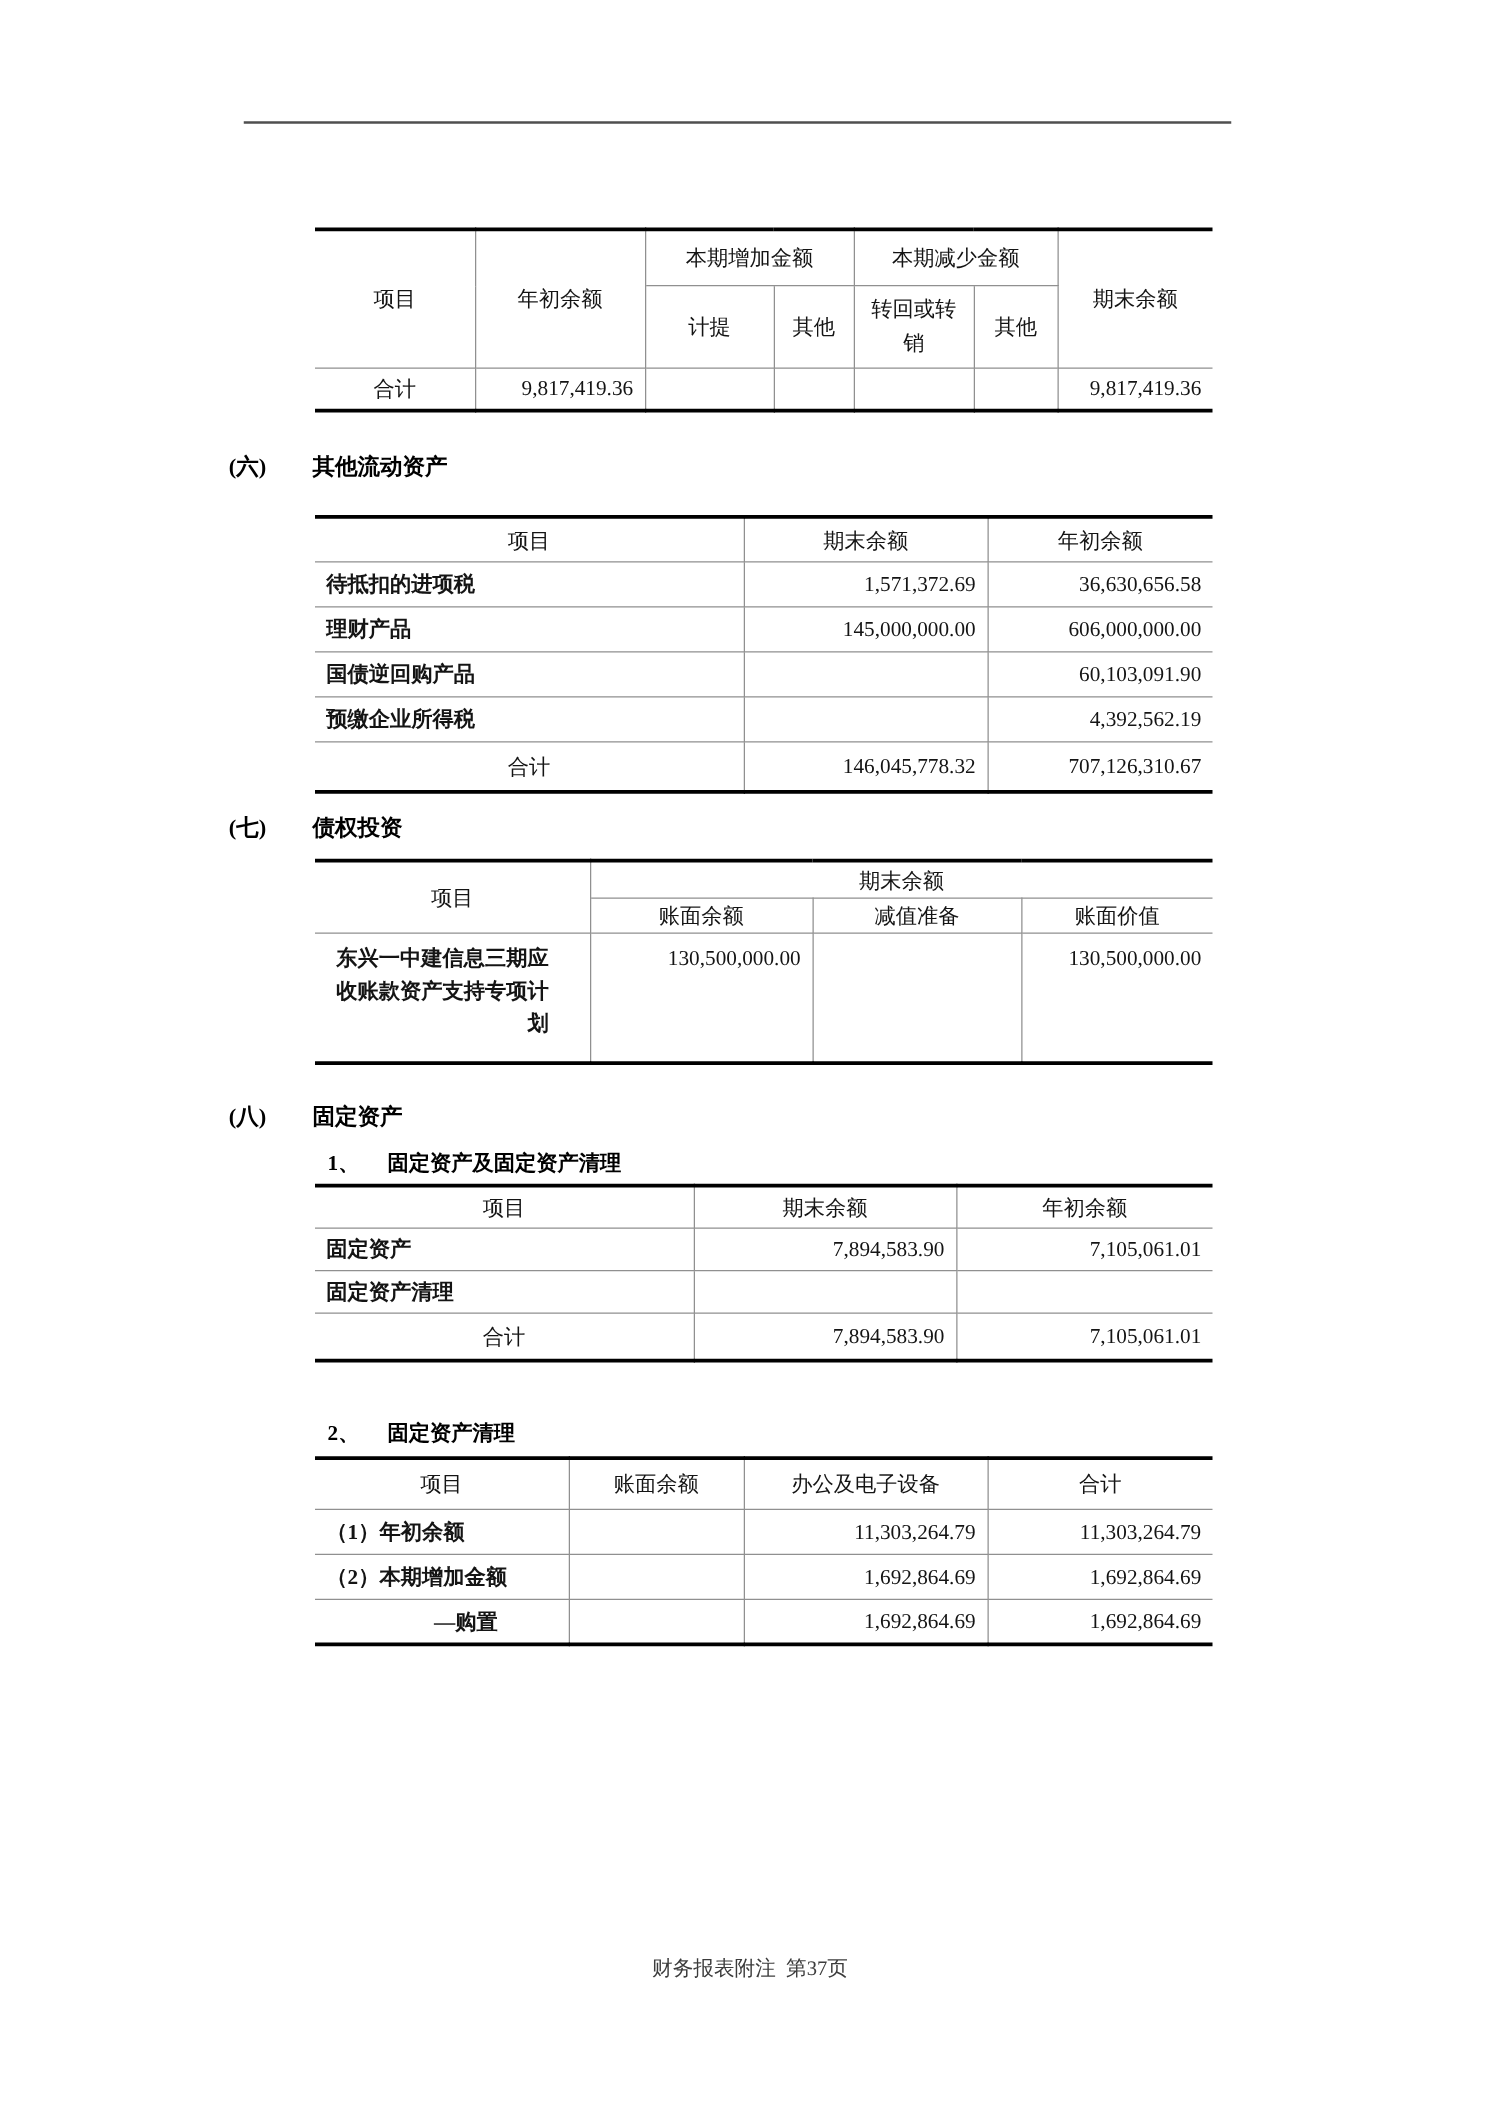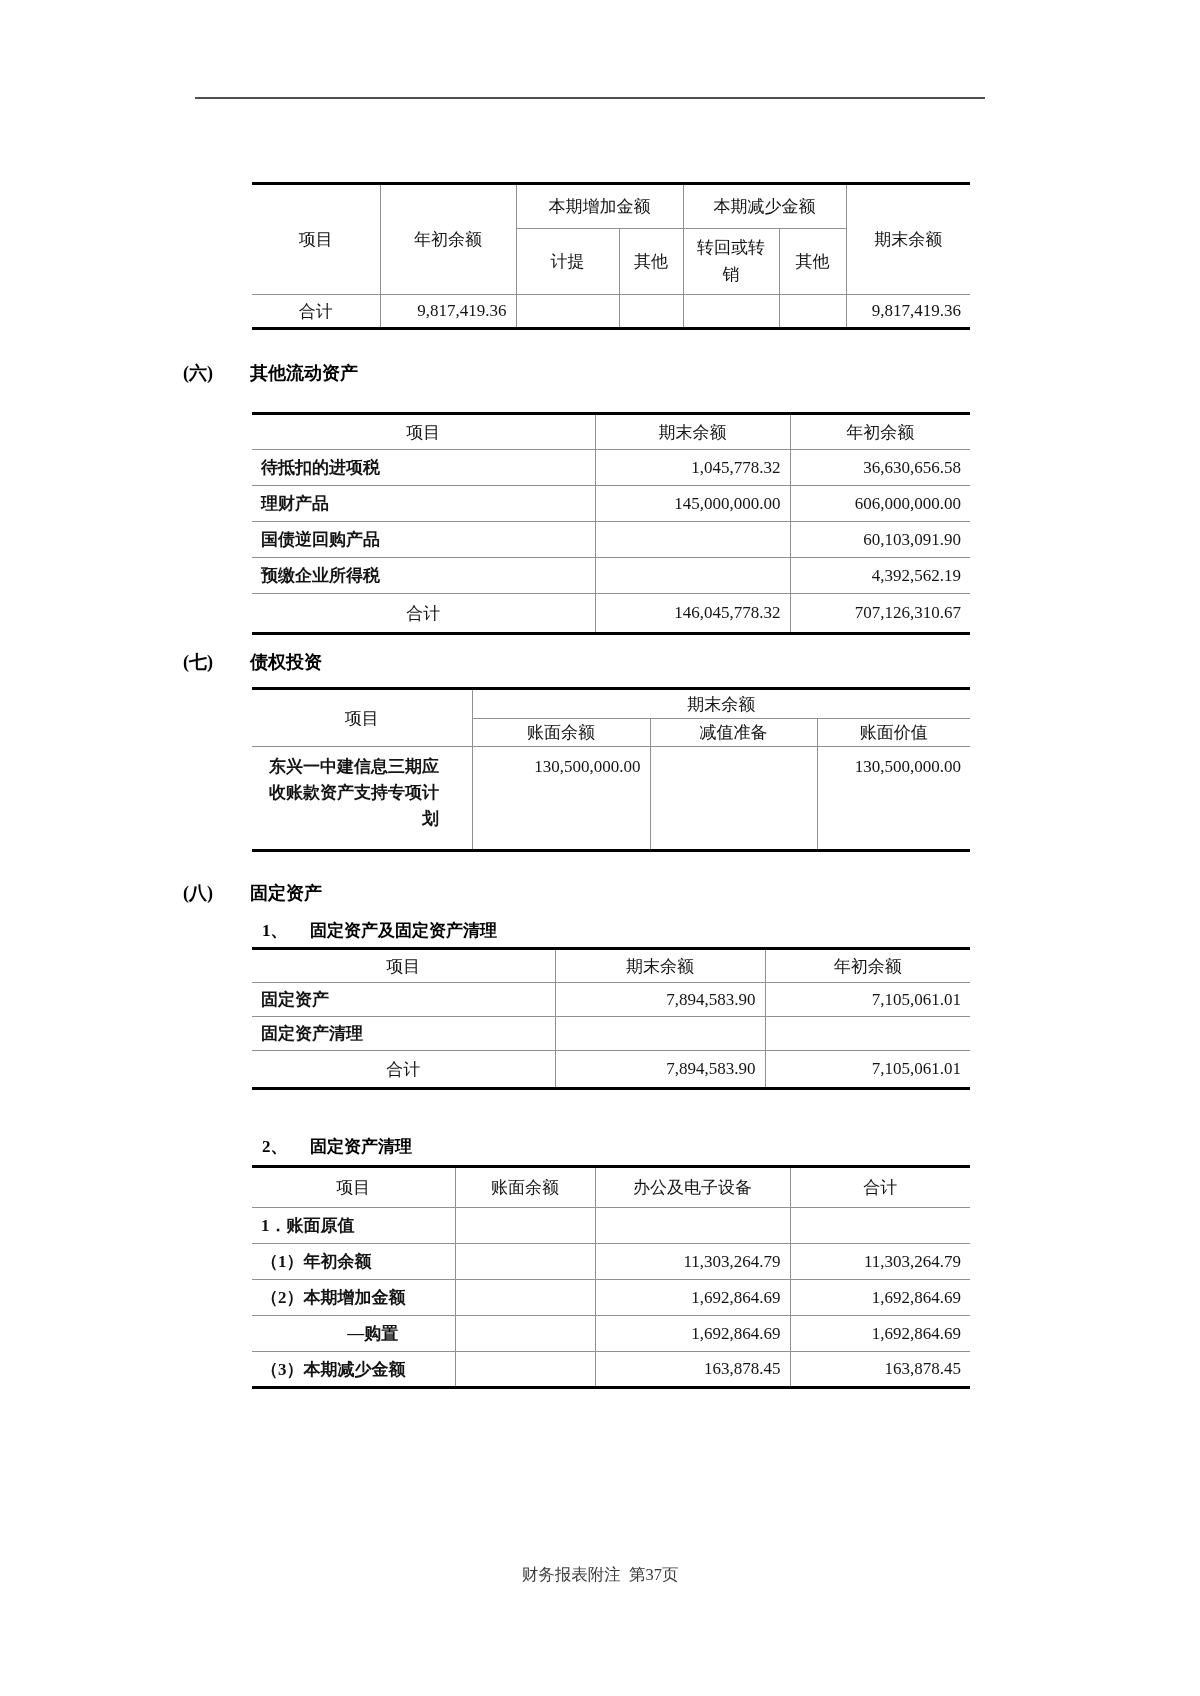--- a/index.html
+++ b/index.html
@@ -127,21 +127,21 @@
         <col style="width:180px">
       </colgroup>
     <tbody>
         <tr>
       <td class="c">项目</td>
       <td class="c">期末余额</td>
       <td class="c">年初余额</td>
     </tr>
     <tr>
       <td class="l">待抵扣的进项税</td>
-      <td class="r">1,045,778.32</td>
+      <td class="r">1,571,372.69</td>
       <td class="r">36,630,656.58</td>
     </tr>
     <tr>
       <td class="l">理财产品</td>
       <td class="r">145,000,000.00</td>
       <td class="r">606,000,000.00</td>
     </tr>
     <tr>
       <td class="l">国债逆回购产品</td>
       <td class="r"></td>
@@ -241,47 +241,35 @@
         <col style="width:180px">
       </colgroup>
     <tbody>
         <tr class="hr1">
       <td class="c">项目</td>
       <td class="c">账面余额</td>
       <td class="c">办公及电子设备</td>
       <td class="c">合计</td>
     </tr>
     <tr>
-      <td class="l">1．账面原值</td>
-      <td class="r"></td>
-      <td class="r"></td>
-      <td class="r"></td>
-    </tr>
-    <tr>
       <td class="l">（1）年初余额</td>
       <td class="r"></td>
       <td class="r">11,303,264.79</td>
       <td class="r">11,303,264.79</td>
     </tr>
     <tr>
       <td class="l">（2）本期增加金额</td>
       <td class="r"></td>
       <td class="r">1,692,864.69</td>
       <td class="r">1,692,864.69</td>
     </tr>
     <tr>
       <td class="l indent">—购置</td>
       <td class="r"></td>
       <td class="r">1,692,864.69</td>
       <td class="r">1,692,864.69</td>
     </tr>
-    <tr>
-      <td class="l">（3）本期减少金额</td>
-      <td class="r"></td>
-      <td class="r">163,878.45</td>
-      <td class="r">163,878.45</td>
-    </tr>
   </tbody>
     </table>
 
   <div class="footer">财务报表附注  第37页</div>
 
 </div>
 
 </body></html>

